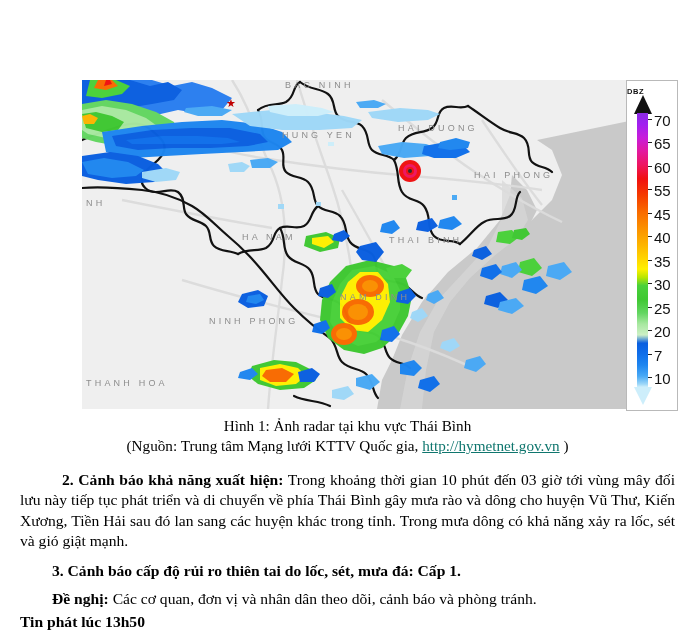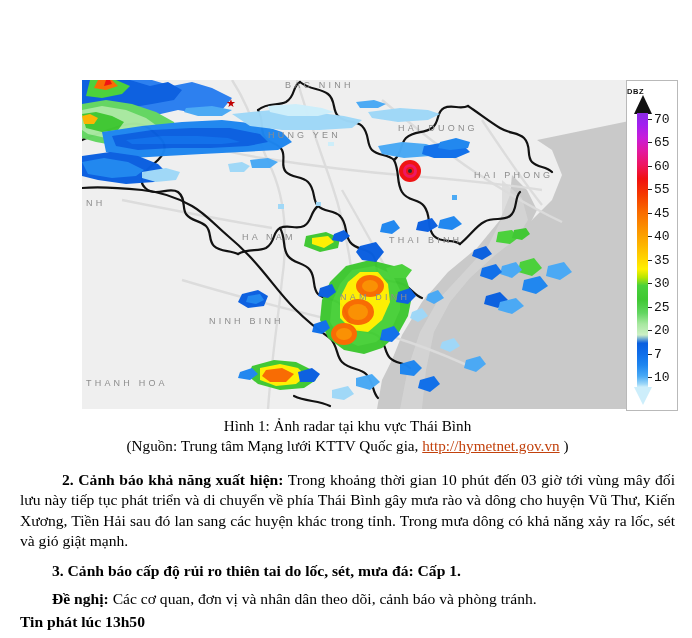--- a/index.html
+++ b/index.html
@@ -104,30 +104,30 @@
   #cb-arrow-bot{
     position:absolute;left:6.5px;top:306px;width:0;height:0;
     border-left:9px solid transparent;border-right:9px solid transparent;
     border-top:18px solid #cdeefb;
   }
   .cb-tick{
     position:absolute;left:21px;width:4px;height:1px;background:#222;
   }
   .cb-lab{
     position:absolute;left:27px;
-    font-family:Liberation Mono, monospace;
-    font-size:13px;color:#111;line-height:1;
+    font-family:Liberation Sans, sans-serif;
+    font-size:15px;color:#111;line-height:1;
   }
 
   
   #caption{
     position:absolute;left:20px;top:416px;width:655px;
     text-align:center;font-size:15.2px;line-height:1.3;
   }
-  #caption a{color:#c2410c;text-decoration:underline;}
+  #caption a{color:#0f766e;text-decoration:underline;}
   .star{
     position:absolute;color:#c00000;font-size:11px;line-height:1;
   }
 </style>
 </head>
 <body>
 
 <div class="doc">
 
 
@@ -300,26 +300,26 @@
           <path d="M330,232 L340,228 L346,236 L336,242 L328,238 Z" fill="#9fd8f8"></path>
 
           <circle cx="328" cy="91" r="11" fill="#f01010"></circle>
           <circle cx="328" cy="91" r="7" fill="#ee1560"></circle>
           <circle cx="328" cy="91" r="4" fill="#f01010"></circle>
           <circle cx="328" cy="91" r="2" fill="#2a2a2a"></circle>
         </g>
       </svg>
 
       <span class="citylabel" style="left:203px;top:0px;">BAC NINH</span>
-      <span class="citylabel" style="left:186px;top:50px;">HUNG YEN</span>
+      <span class="citylabel" style="left:200px;top:50px;">HUNG YEN</span>
       <span class="citylabel" style="left:316px;top:43px;">HAI DUONG</span>
       <span class="citylabel" style="left:392px;top:90px;">HAI PHONG</span>
       <span class="citylabel" style="left:160px;top:152px;">HA NAM</span>
       <span class="citylabel" style="left:307px;top:155px;">THAI BINH</span>
-      <span class="citylabel" style="left:127px;top:236px;">NINH BINH</span>
+      <span class="citylabel" style="left:127px;top:236px;">NINH PHONG</span>
       <span class="citylabel" style="left:258px;top:212px;">NAM DINH</span>
       <span class="citylabel" style="left:4px;top:298px;">THANH HOA</span>
       <span class="citylabel" style="left:4px;top:118px;">NH</span>
 
       <span class="star" style="left:144px;top:18px;">★</span>
     </div>
 
     <div id="colorbar">
       <div id="cb-title">DBZ</div>
       <div id="cb-arrow-top"></div>

